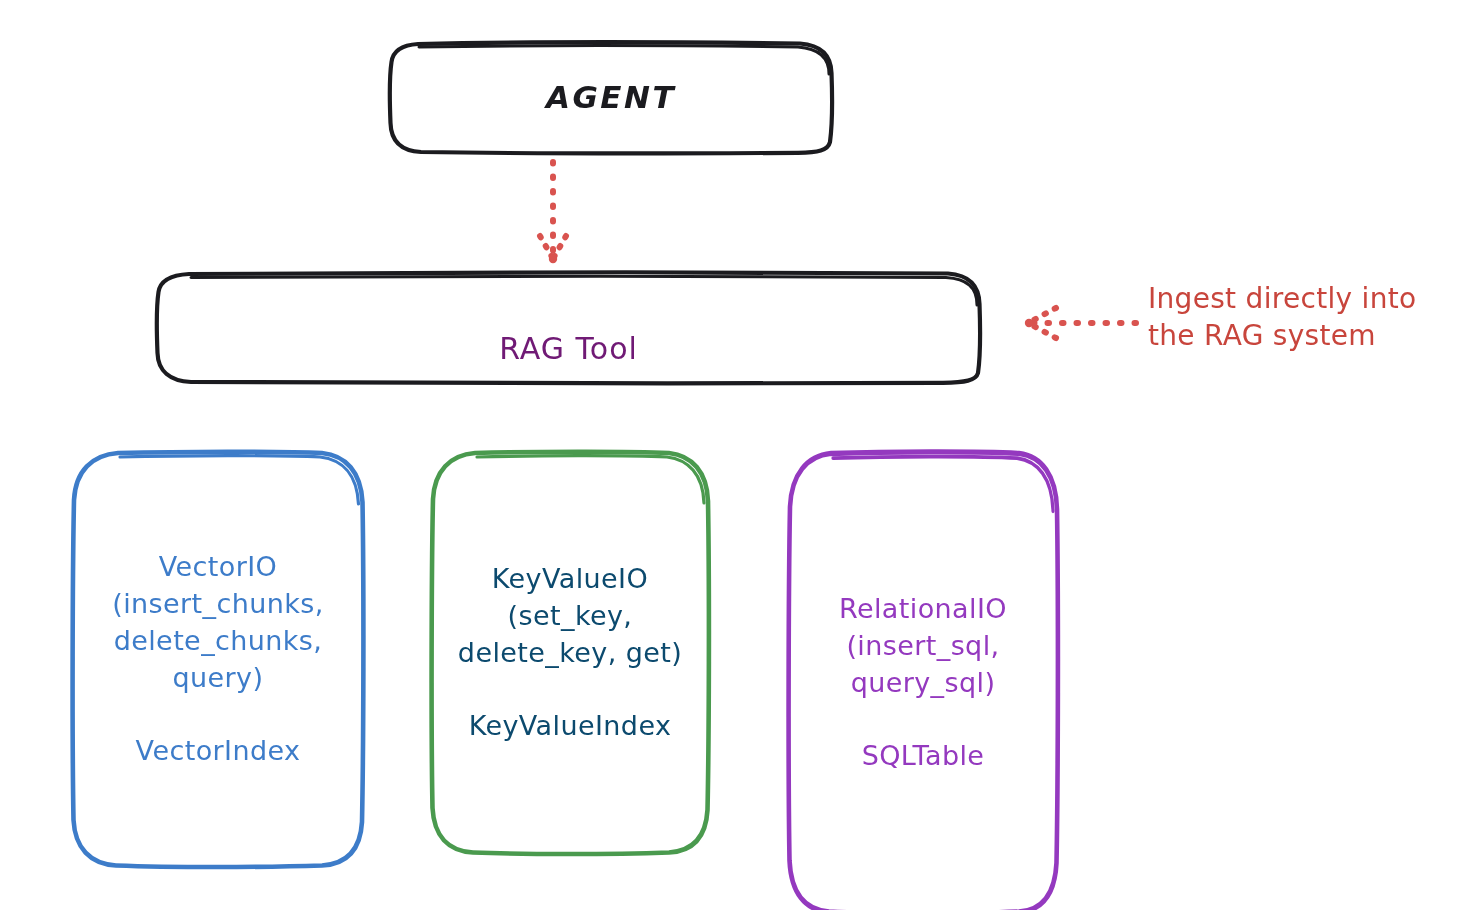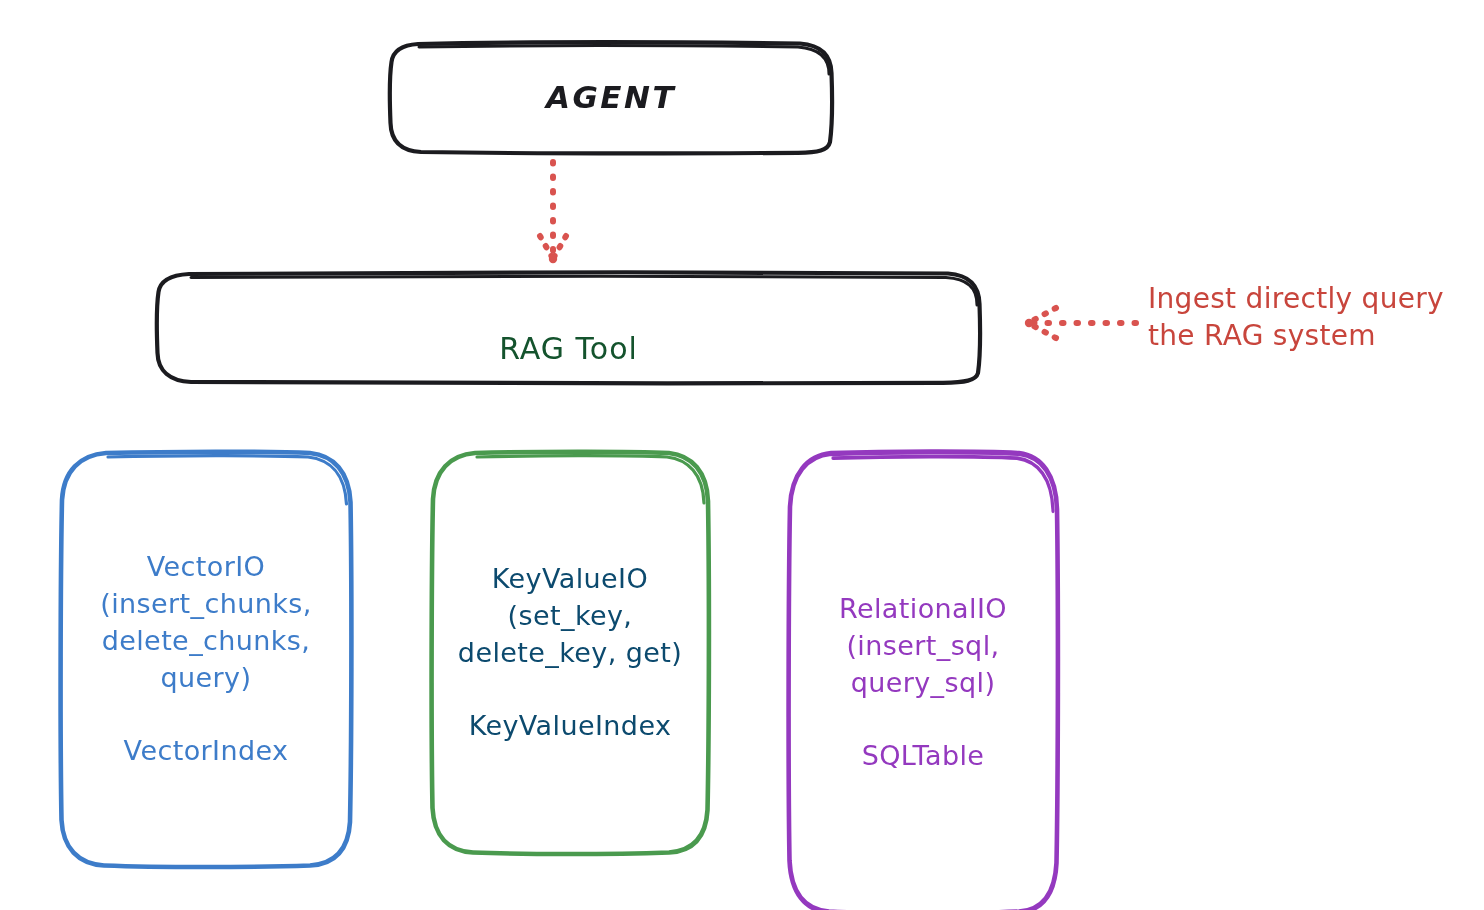--- a/index.html
+++ b/index.html
@@ -62,37 +62,37 @@
   
   #ragtool-box {
     left: 155px;
     top: 271px;
     width: 827px;
     height: 113px;
   }
   #ragtool-box .node-label {
     font-family: "DejaVu Sans", sans-serif;
     font-size: 30px;
-    color: #14532d;
+    color: #701a75;
     letter-spacing: 1px;
     margin-top: 44px;
   }
 
   
   .leaf {
     padding: 0 10px;
   }
   .leaf .node-label {
     font-family: "DejaVu Sans", sans-serif;
     font-size: 27px;
     line-height: 1.36;
     letter-spacing: 0.4px;
   }
   #vector-box {
-    left: 58px;
+    left: 70px;
     top: 450px;
     width: 296px;
     height: 419px;
   }
   #vector-box .node-label { color: #3d7cc9; }
 
   #keyvalue-box {
     left: 429px;
     top: 450px;
     width: 282px;
@@ -220,16 +220,16 @@
     <circle cx="33" cy="99" r="4.2" fill="#d9534f"></circle>
   </svg>
 
   <svg class="arrow-svg" id="ingest-arrow" viewBox="0 0 120 46">
     <line x1="116" y1="23" x2="12" y2="23" stroke="#d9534f" stroke-width="6" stroke-linecap="round" stroke-dasharray="1.5 13"></line>
     <line x1="36" y1="8" x2="10" y2="22" stroke="#d9534f" stroke-width="6" stroke-linecap="round" stroke-dasharray="1.5 10"></line>
     <line x1="36" y1="38" x2="10" y2="24" stroke="#d9534f" stroke-width="6" stroke-linecap="round" stroke-dasharray="1.5 10"></line>
     <circle cx="9" cy="23" r="4.2" fill="#d9534f"></circle>
   </svg>
 
-  <div id="ingest-note">Ingest directly query
+  <div id="ingest-note">Ingest directly into
 the RAG system</div>
 
 </div>
 
 </body></html>

